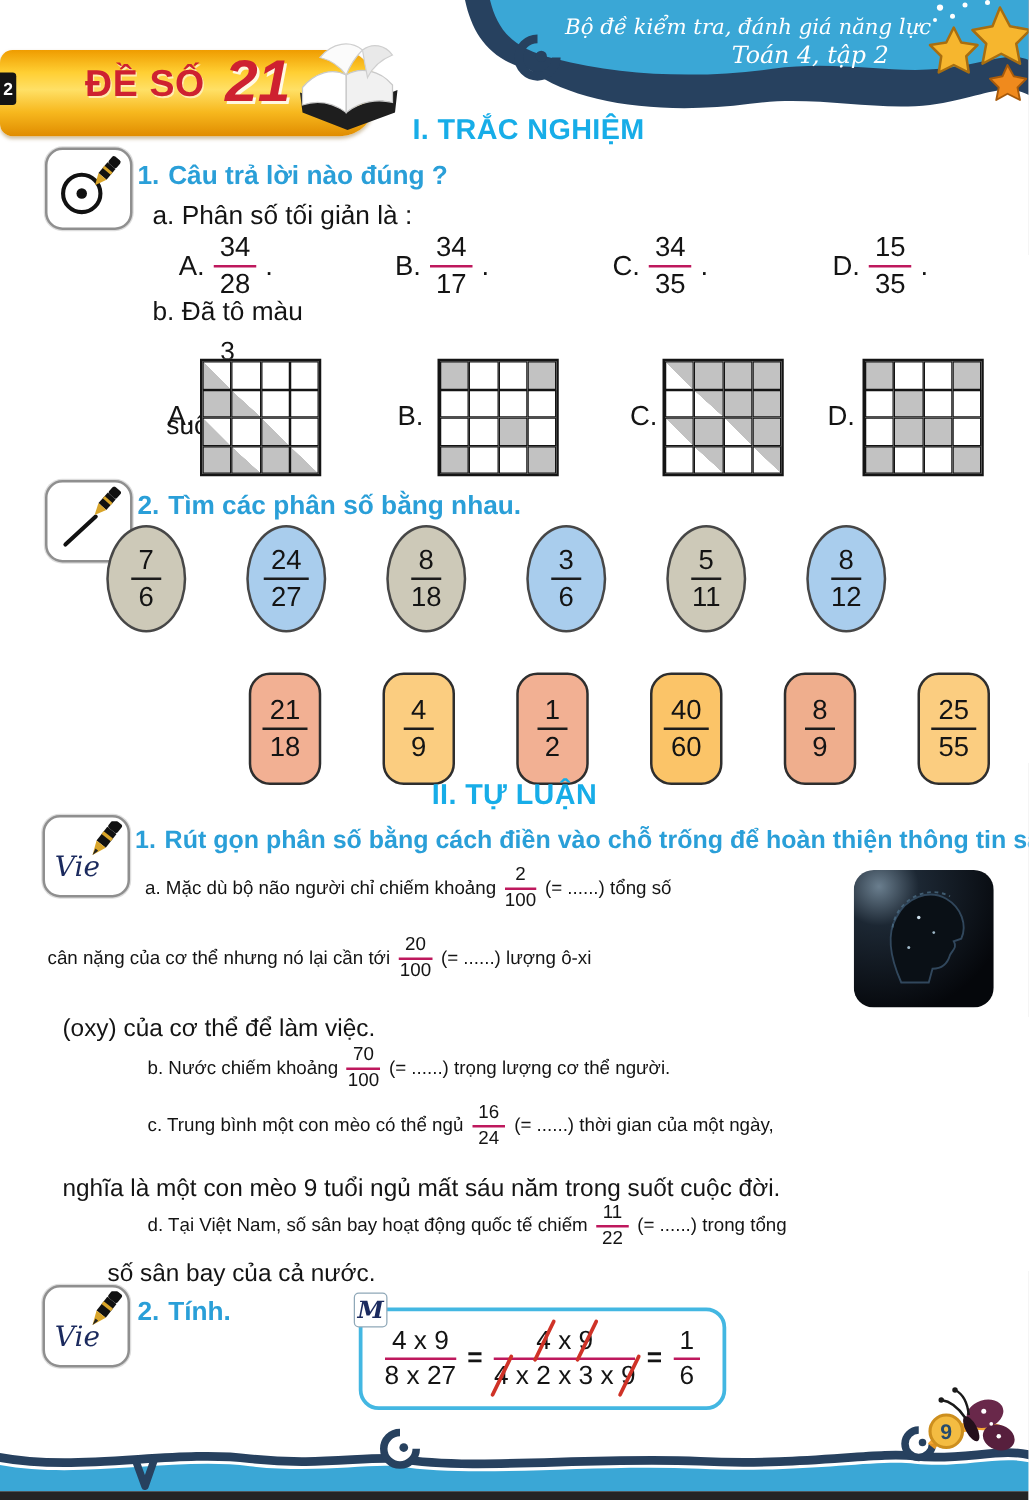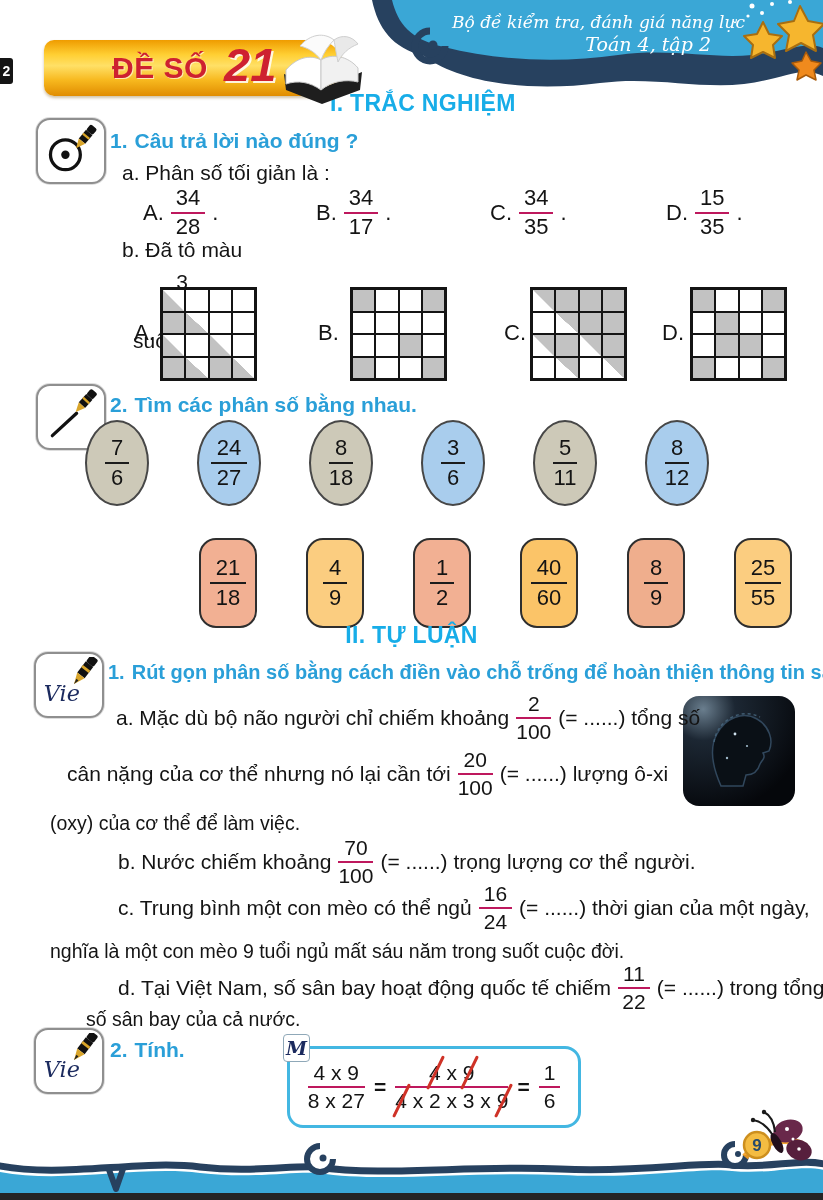--- a/index.html
+++ b/index.html
@@ -6,24 +6,24 @@
   .page{position:relative;width:823px;height:1200px;background:#ffffff;overflow:hidden;
         font-family:"Liberation Sans",sans-serif;color:#141414;margin:0 auto;}
   svg{display:block}
 
   
   .hdr-svg{position:absolute;left:0;top:0;}
   .series{position:absolute;right:78px;top:12px;text-align:right;color:#ffffff;
           font-family:"DejaVu Serif",serif;font-style:italic;z-index:2;line-height:1.25;}
   .series .s1{font-size:17px;}
   .series .s2{font-size:19px;padding-right:34px;}
-  .banner{position:absolute;left:0;top:40px;width:300px;height:56px;z-index:2;
+  .banner{position:absolute;left:0;top:40px;width:300px;height:69px;z-index:2;
           border-radius:10px 28px 28px 10px;
           background:linear-gradient(180deg,#ef9c00 0%,#ffcf33 26%,#ffe066 46%,#f7b81e 72%,#e08c00 100%);
-          box-shadow:0 2px 3px rgba(120,80,0,.35);margin-left:44px;}
+          box-shadow:0 2px 3px rgba(120,80,0,.35);}
   .banner-label{position:absolute;left:68px;top:11px;font-size:30px;font-weight:800;color:#ce2130;
                 letter-spacing:.5px;text-shadow:1px 1px 0 rgba(255,240,190,.9);}
   .banner-num{position:absolute;left:180px;top:-3px;font-size:47px;font-weight:800;font-style:italic;
               color:#ce2130;text-shadow:2px 2px 0 rgba(255,255,255,.85);}
   .book-svg{position:absolute;left:226px;top:-18px;}
   .corner-tab{position:absolute;left:0;top:58px;width:13px;height:26px;background:#151515;color:#fff;
               font-size:14px;font-weight:bold;display:flex;align-items:center;justify-content:center;
               border-radius:0 3px 3px 0;z-index:3;}
 
   .sec-title{position:absolute;font-size:23px;font-weight:800;color:#17ade8;letter-spacing:.3px;}
@@ -53,21 +53,21 @@
 
   .oval-row{position:absolute;left:85px;top:420px;display:flex;gap:48px;}
   .oval{width:64px;height:86px;border-radius:50%;border:2px solid #474747;display:flex;flex-direction:column;
         align-items:center;justify-content:center;font-size:22px;box-sizing:border-box;}
   .pill-row{position:absolute;left:199px;top:538px;display:flex;gap:49px;}
   .pill{width:58px;height:90px;border-radius:17px;border:2.5px solid #2e2e2e;display:flex;flex-direction:column;
         align-items:center;justify-content:center;font-size:22px;box-sizing:border-box;}
   .cnum{display:block;border-bottom:2px solid #1c1c1c;padding:0 6px 1px;text-align:center;}
   .cden{display:block;padding-top:1px;text-align:center;}
 
-  .tline{position:absolute;display:flex;align-items:center;gap:7px;font-size:21px;white-space:nowrap;}
+  .tline{position:absolute;display:flex;align-items:center;gap:7px;font-size:15px;white-space:nowrap;}
   .tplain{position:absolute;font-size:19.5px;white-space:nowrap;margin-left:12px;}
   .brain-svg{position:absolute;left:683px;top:696px;}
 
   .mbox{position:absolute;left:287px;top:1046px;width:288px;height:76px;border:3px solid #43b7e2;
         border-radius:16px;background:#fff;display:flex;align-items:center;justify-content:center;
         gap:9px;font-size:21px;}
   .mtag{position:absolute;left:-7px;top:-15px;width:25px;height:26px;background:#fff;border:1.5px solid #8fa8b8;
         border-radius:4px;color:#1b2a5e;font-family:"DejaVu Serif",serif;font-style:italic;font-weight:bold;
         font-size:19px;display:flex;align-items:center;justify-content:center;}
   .eq{font-weight:600;}
@@ -365,21 +365,21 @@
   </svg>
 
   <div class="tline" style="left:116px;top:692px;">
     <span>a. Mặc dù bộ não người chỉ chiếm khoảng</span>
     <span class="frac">
         <span class="fnum">2</span>
         <span class="fden">100</span>
       </span>
     <span>(= ......) tổng số</span>
   </div>
-  <div class="tline" style="left:38px;top:748px;margin-left:29px;">
+  <div class="tline" style="left:38px;top:748px;">
     <span>cân nặng của cơ thể nhưng nó lại cần tới</span>
     <span class="frac">
         <span class="fnum">20</span>
         <span class="fden">100</span>
       </span>
     <span>(= ......) lượng ô-xi</span>
   </div>
   <div class="tplain" style="left:38px;top:812px;">(oxy) của cơ thể để làm việc.</div>
 
   <div class="tline" style="left:118px;top:836px;">

